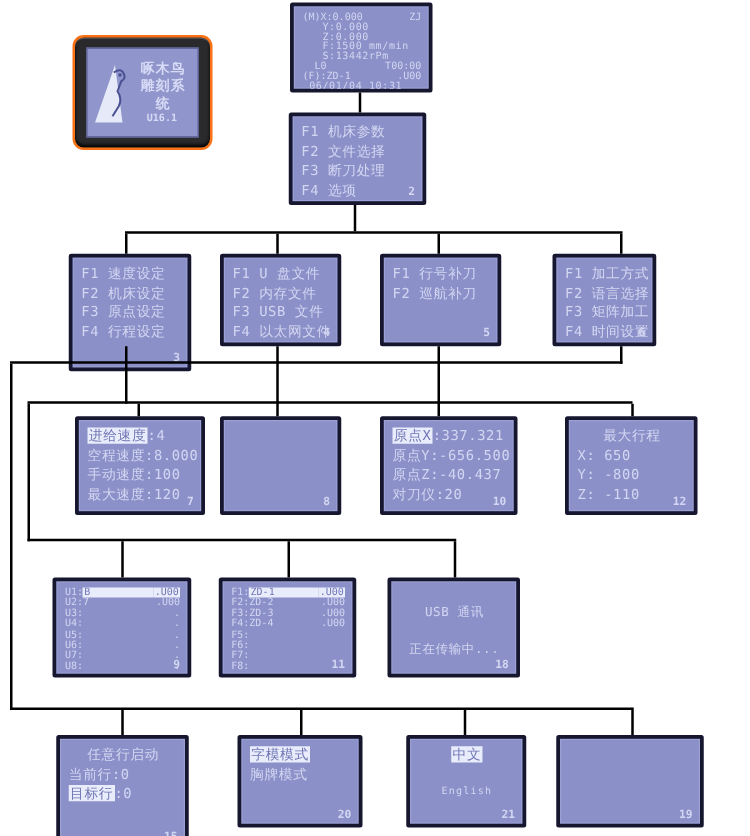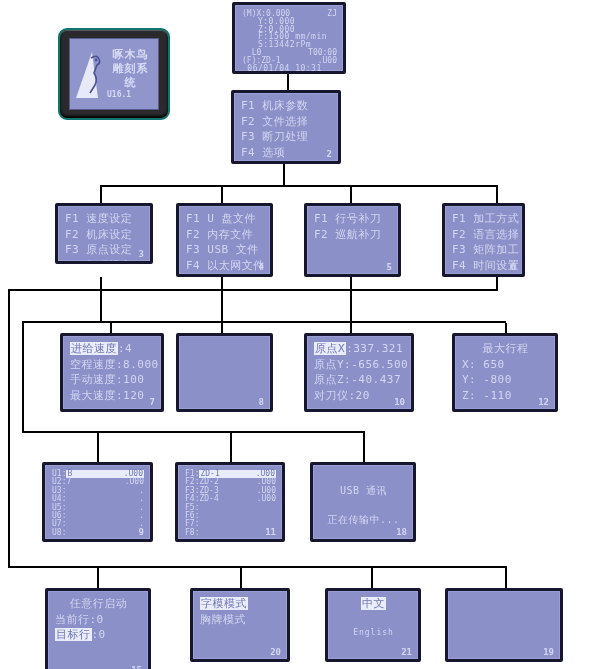--- a/index.html
+++ b/index.html
@@ -14,26 +14,26 @@
   .ln.center{text-align:center}
   .ln.sm{font-size:8px;letter-spacing:1px}
   .ln .hl{background:#e9ecfb;color:#7077b5;padding:0 1px}
   .ln.file{display:flex;letter-spacing:0}
   .ln.file .fname{flex:1;text-align:left}
   .ln.file .fext{text-align:right}
   .ln.file .fname.hl,.ln.file .fext.hl{background:#e9ecfb;color:#7077b5}
   .scr-num{position:absolute;right:6px;bottom:2px;font-size:9px;font-weight:bold;color:#d3d6f2}
   
   #device{position:absolute;left:58px;top:28px;width:112px;height:92px}
-  .bezel{width:100%;height:100%;background:#2a2a2c;border:2px solid #0f766e;border-radius:9px;
+  .bezel{width:100%;height:100%;background:#2a2a2c;border:2px solid #f97316;border-radius:9px;
          padding:8px 9px;box-shadow:inset 0 1px 0 #5a5a5e, inset 0 -2px 3px #000}
   .lcd{width:100%;height:100%;background:#9096cb;border:1px solid #565b8e;display:flex;
        align-items:center;padding:3px 4px;gap:3px}
   .lcd-text{flex:1;text-align:center;color:#d6daf5;font-weight:bold;font-size:11px;line-height:1.25;letter-spacing:1px}
-  .lcd-text .ver{font-size:8px;text-align:left;letter-spacing:0;padding-right:2px}
+  .lcd-text .ver{font-size:8px;text-align:center;letter-spacing:0;padding-right:2px}
 </style>
 </head>
 <body>
 
 <div id="stage">
 
   <div id="device">
     <div class="bezel">
       <div class="lcd">
         <svg width="30" height="52" viewBox="0 0 30 52">
@@ -64,21 +64,21 @@
     </div>
   <div class="screen" id="s2" style="left:231px;top:90px;width:110px;height:74px">
       <div class="scr-body">
         <div class="ln">F1 机床参数</div>
         <div class="ln">F2 文件选择</div>
         <div class="ln">F3 断刀处理</div>
         <div class="ln">F4 选项</div>
       </div>
       <span class="scr-num">2</span>
     </div>
-  <div class="screen" id="s3" style="left:55px;top:203px;width:98px;height:61px">
+  <div class="screen" id="s3" style="left:55px;top:203px;width:98px;height:94px">
       <div class="scr-body">
         <div class="ln">F1 速度设定</div>
         <div class="ln">F2 机床设定</div>
         <div class="ln">F3 原点设定</div>
         <div class="ln">F4 行程设定</div>
       </div>
       <span class="scr-num">3</span>
     </div>
   <div class="screen" id="s4" style="left:176px;top:203px;width:97px;height:74px">
       <div class="scr-body">

